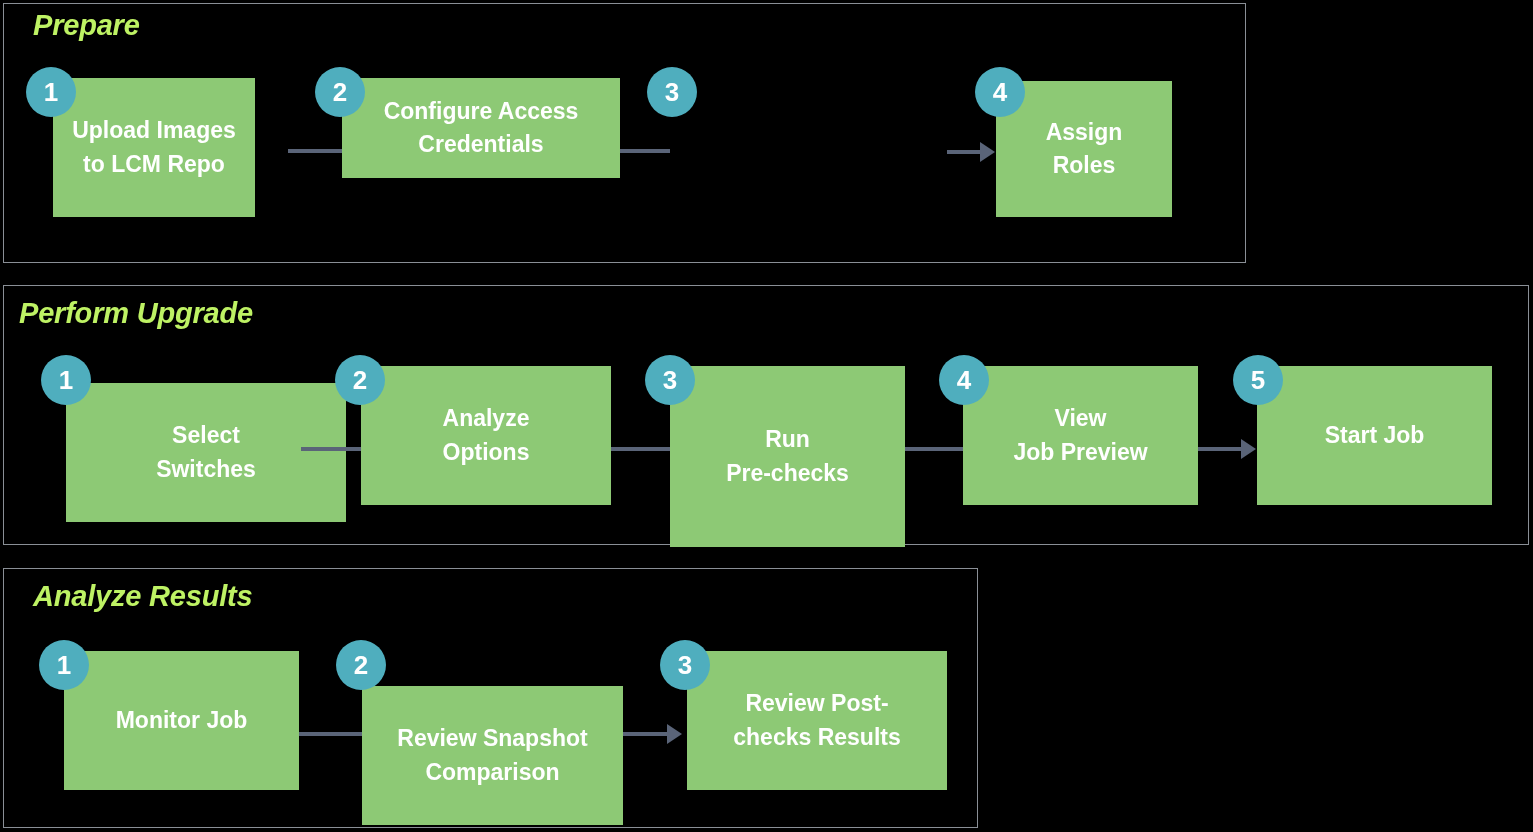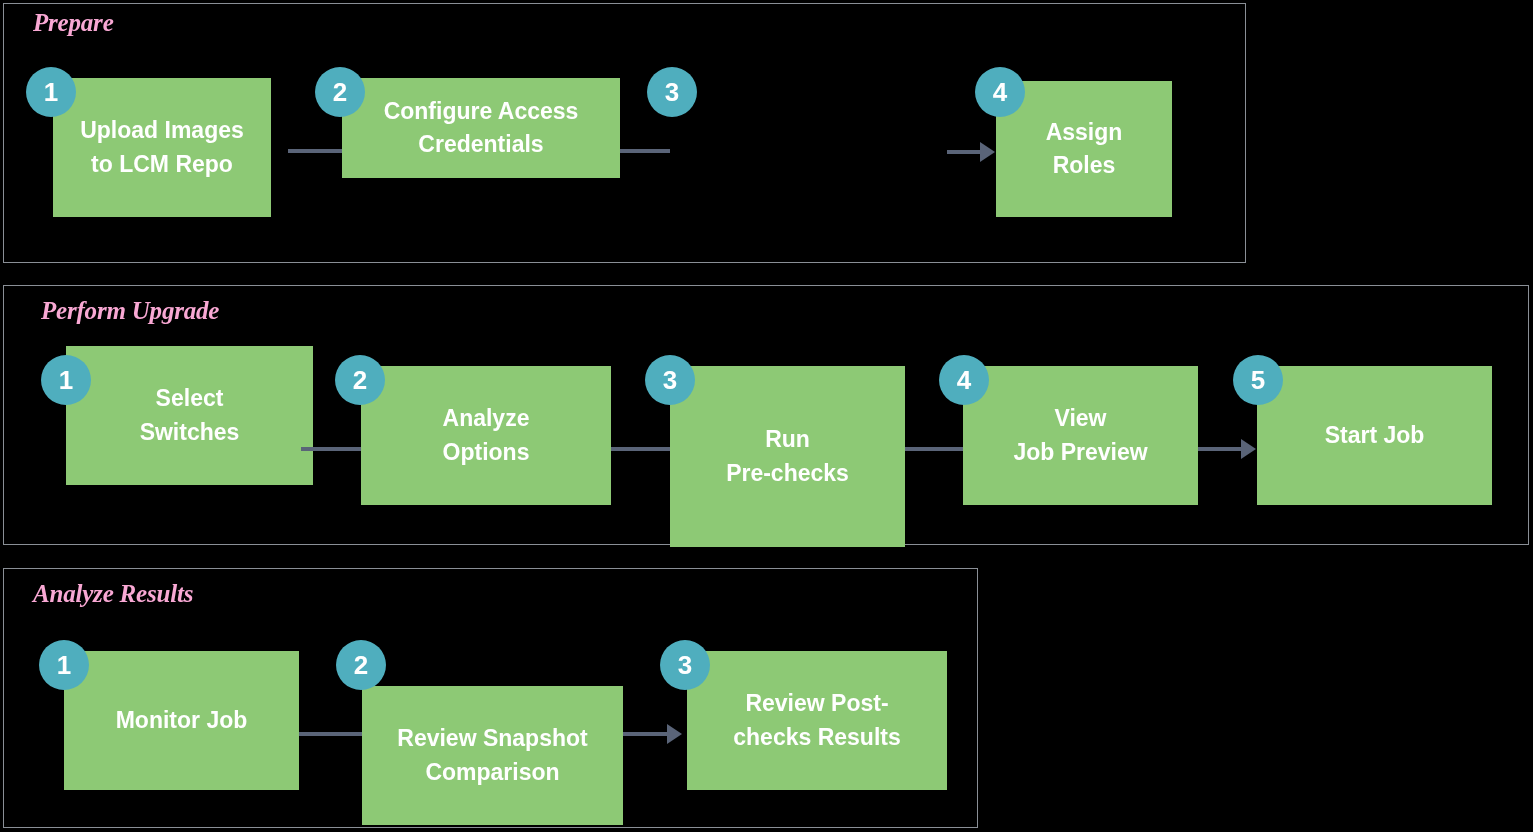--- a/index.html
+++ b/index.html
@@ -13,25 +13,24 @@
   .panel{
     position:absolute;
     border:1px solid #8a8f96;
     background:transparent;
     box-sizing:border-box;
   }
   .panel-title{
     position:absolute;
     font-style:italic;
     font-weight:bold;
-    color:#f9a8d4;
-    font-size:25px;
+    color:#bef264;
+    font-size:29px;
     letter-spacing:-0.2px;
     white-space:nowrap;
-    font-family:Liberation Serif, serif;
   }
 
   .node{
     position:absolute;
     background:#8dc975;
     display:flex;
     align-items:center;
     justify-content:center;
     box-sizing:border-box;
   }
@@ -82,21 +81,21 @@
   }
 </style>
 </head>
 <body>
 
 <div id="stage">
 
   <div class="panel" style="left:3px;top:3px;width:1243px;height:260px;"></div>
   <div class="panel-title" style="left:33px;top:9px;">Prepare</div>
 
-  <div class="node" style="left:53px;top:78px;width:218px;height:139px;justify-content:center;">
+  <div class="node" style="left:53px;top:78px;width:202px;height:139px;justify-content:center;">
     <span class="node-label">Upload Images
 to LCM Repo</span>
   </div>
   <div class="badge" style="left:26px;top:67px;">
     <span>1</span>
   </div>
   <div class="connector" style="left:288px;top:149px;width:54px;"></div>
 
   <div class="node" style="left:342px;top:78px;width:278px;height:100px;">
     <span class="node-label">Configure Access
@@ -114,23 +113,23 @@
 
   <div class="node" style="left:996px;top:81px;width:176px;height:136px;">
     <span class="node-label">Assign
 Roles</span>
   </div>
   <div class="badge" style="left:975px;top:67px;">
     <span>4</span>
   </div>
 
   <div class="panel" style="left:3px;top:285px;width:1526px;height:260px;"></div>
-  <div class="panel-title" style="left:41px;top:297px;">Perform Upgrade</div>
+  <div class="panel-title" style="left:19px;top:297px;">Perform Upgrade</div>
 
-  <div class="node" style="left:66px;top:346px;width:247px;height:139px;">
+  <div class="node" style="left:66px;top:383px;width:280px;height:139px;">
     <span class="node-label">Select
 Switches</span>
   </div>
   <div class="badge" style="left:41px;top:355px;">
     <span>1</span>
   </div>
   <div class="connector" style="left:301px;top:447px;width:60px;"></div>
 
   <div class="node" style="left:361px;top:366px;width:250px;height:139px;">
     <span class="node-label">Analyze

